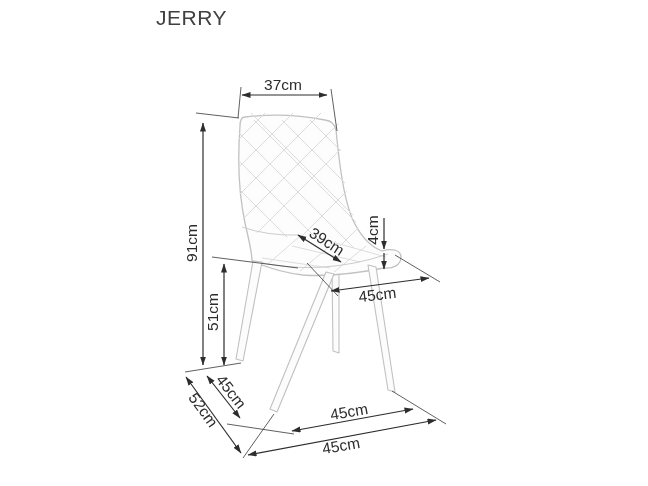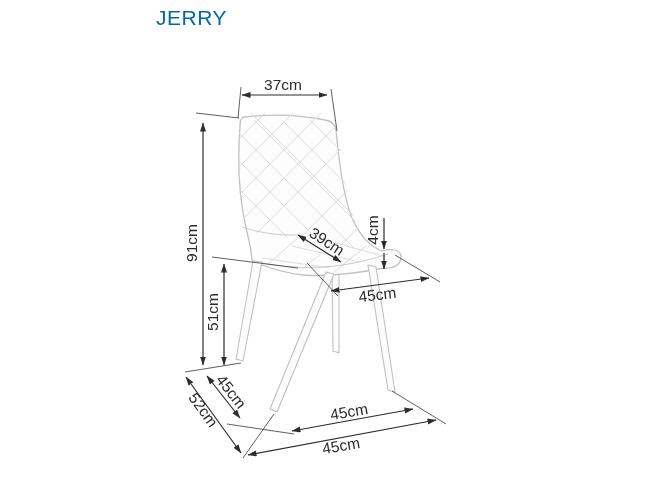--- a/index.html
+++ b/index.html
@@ -2,21 +2,21 @@
 <html><head>
 <meta charset="utf-8">
 <style>
   html,body{margin:0;padding:0;background:#ffffff;}
   #stage{
     position:relative;width:648px;height:486px;background:#ffffff;
     font-family:"Liberation Sans",sans-serif;overflow:hidden;
   }
   #product-title{
     position:absolute;left:156px;top:6px;margin:0;
-    font-size:21px;font-weight:500;letter-spacing:.5px;color:#0369a1;
+    font-size:21px;font-weight:500;letter-spacing:.5px;color:#404040;
   }
   svg{position:absolute;left:0;top:0;}
   .chair-fill{fill:#fdfdfd;stroke:#c1c1c1;stroke-width:1.3;stroke-linejoin:round;}
   .quilt{stroke:#dcdcdc;stroke-width:1;fill:none;}
   .seam{stroke:#cccccc;stroke-width:1;fill:none;}
   .leg{fill:#fcfcfc;stroke:#c1c1c1;stroke-width:1.1;stroke-linejoin:round;}
   .dim{stroke:#2d2d2d;stroke-width:1.2;fill:none;}
   .ext{stroke:#3a3a3a;stroke-width:0.9;fill:none;opacity:.9;}
   .dim-label{font-size:15.5px;fill:#2c2c2c;}
 </style>

